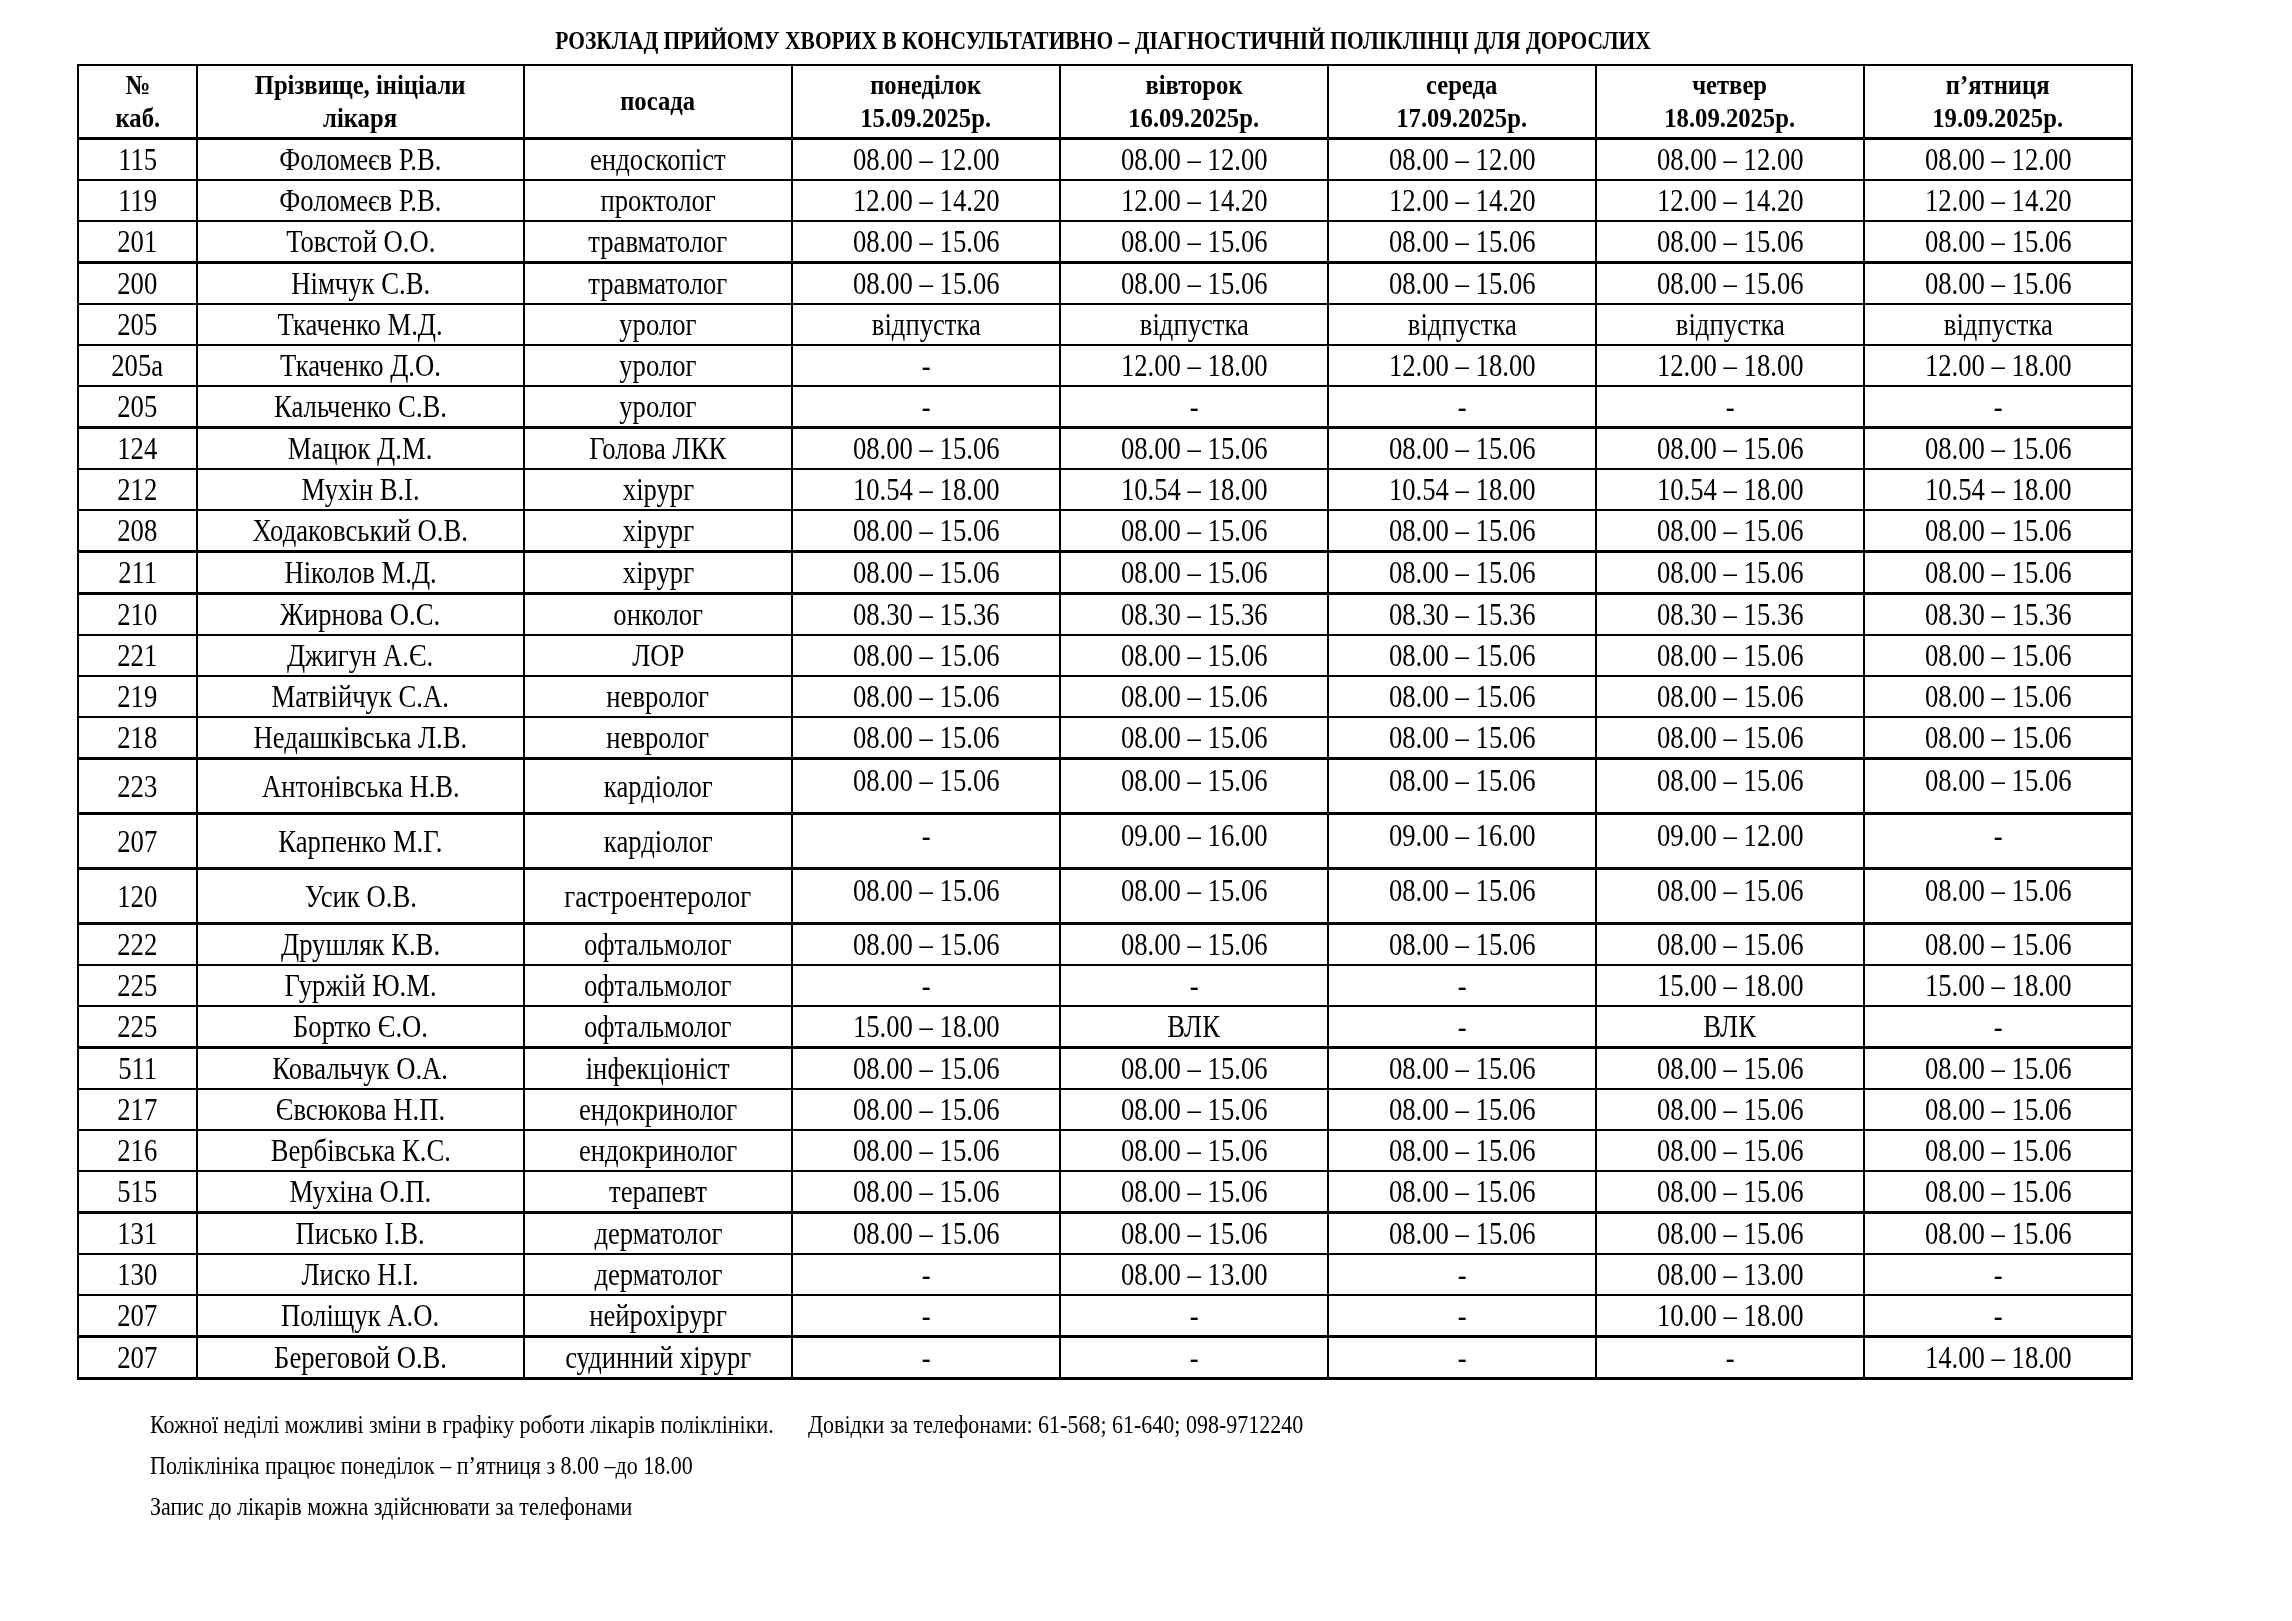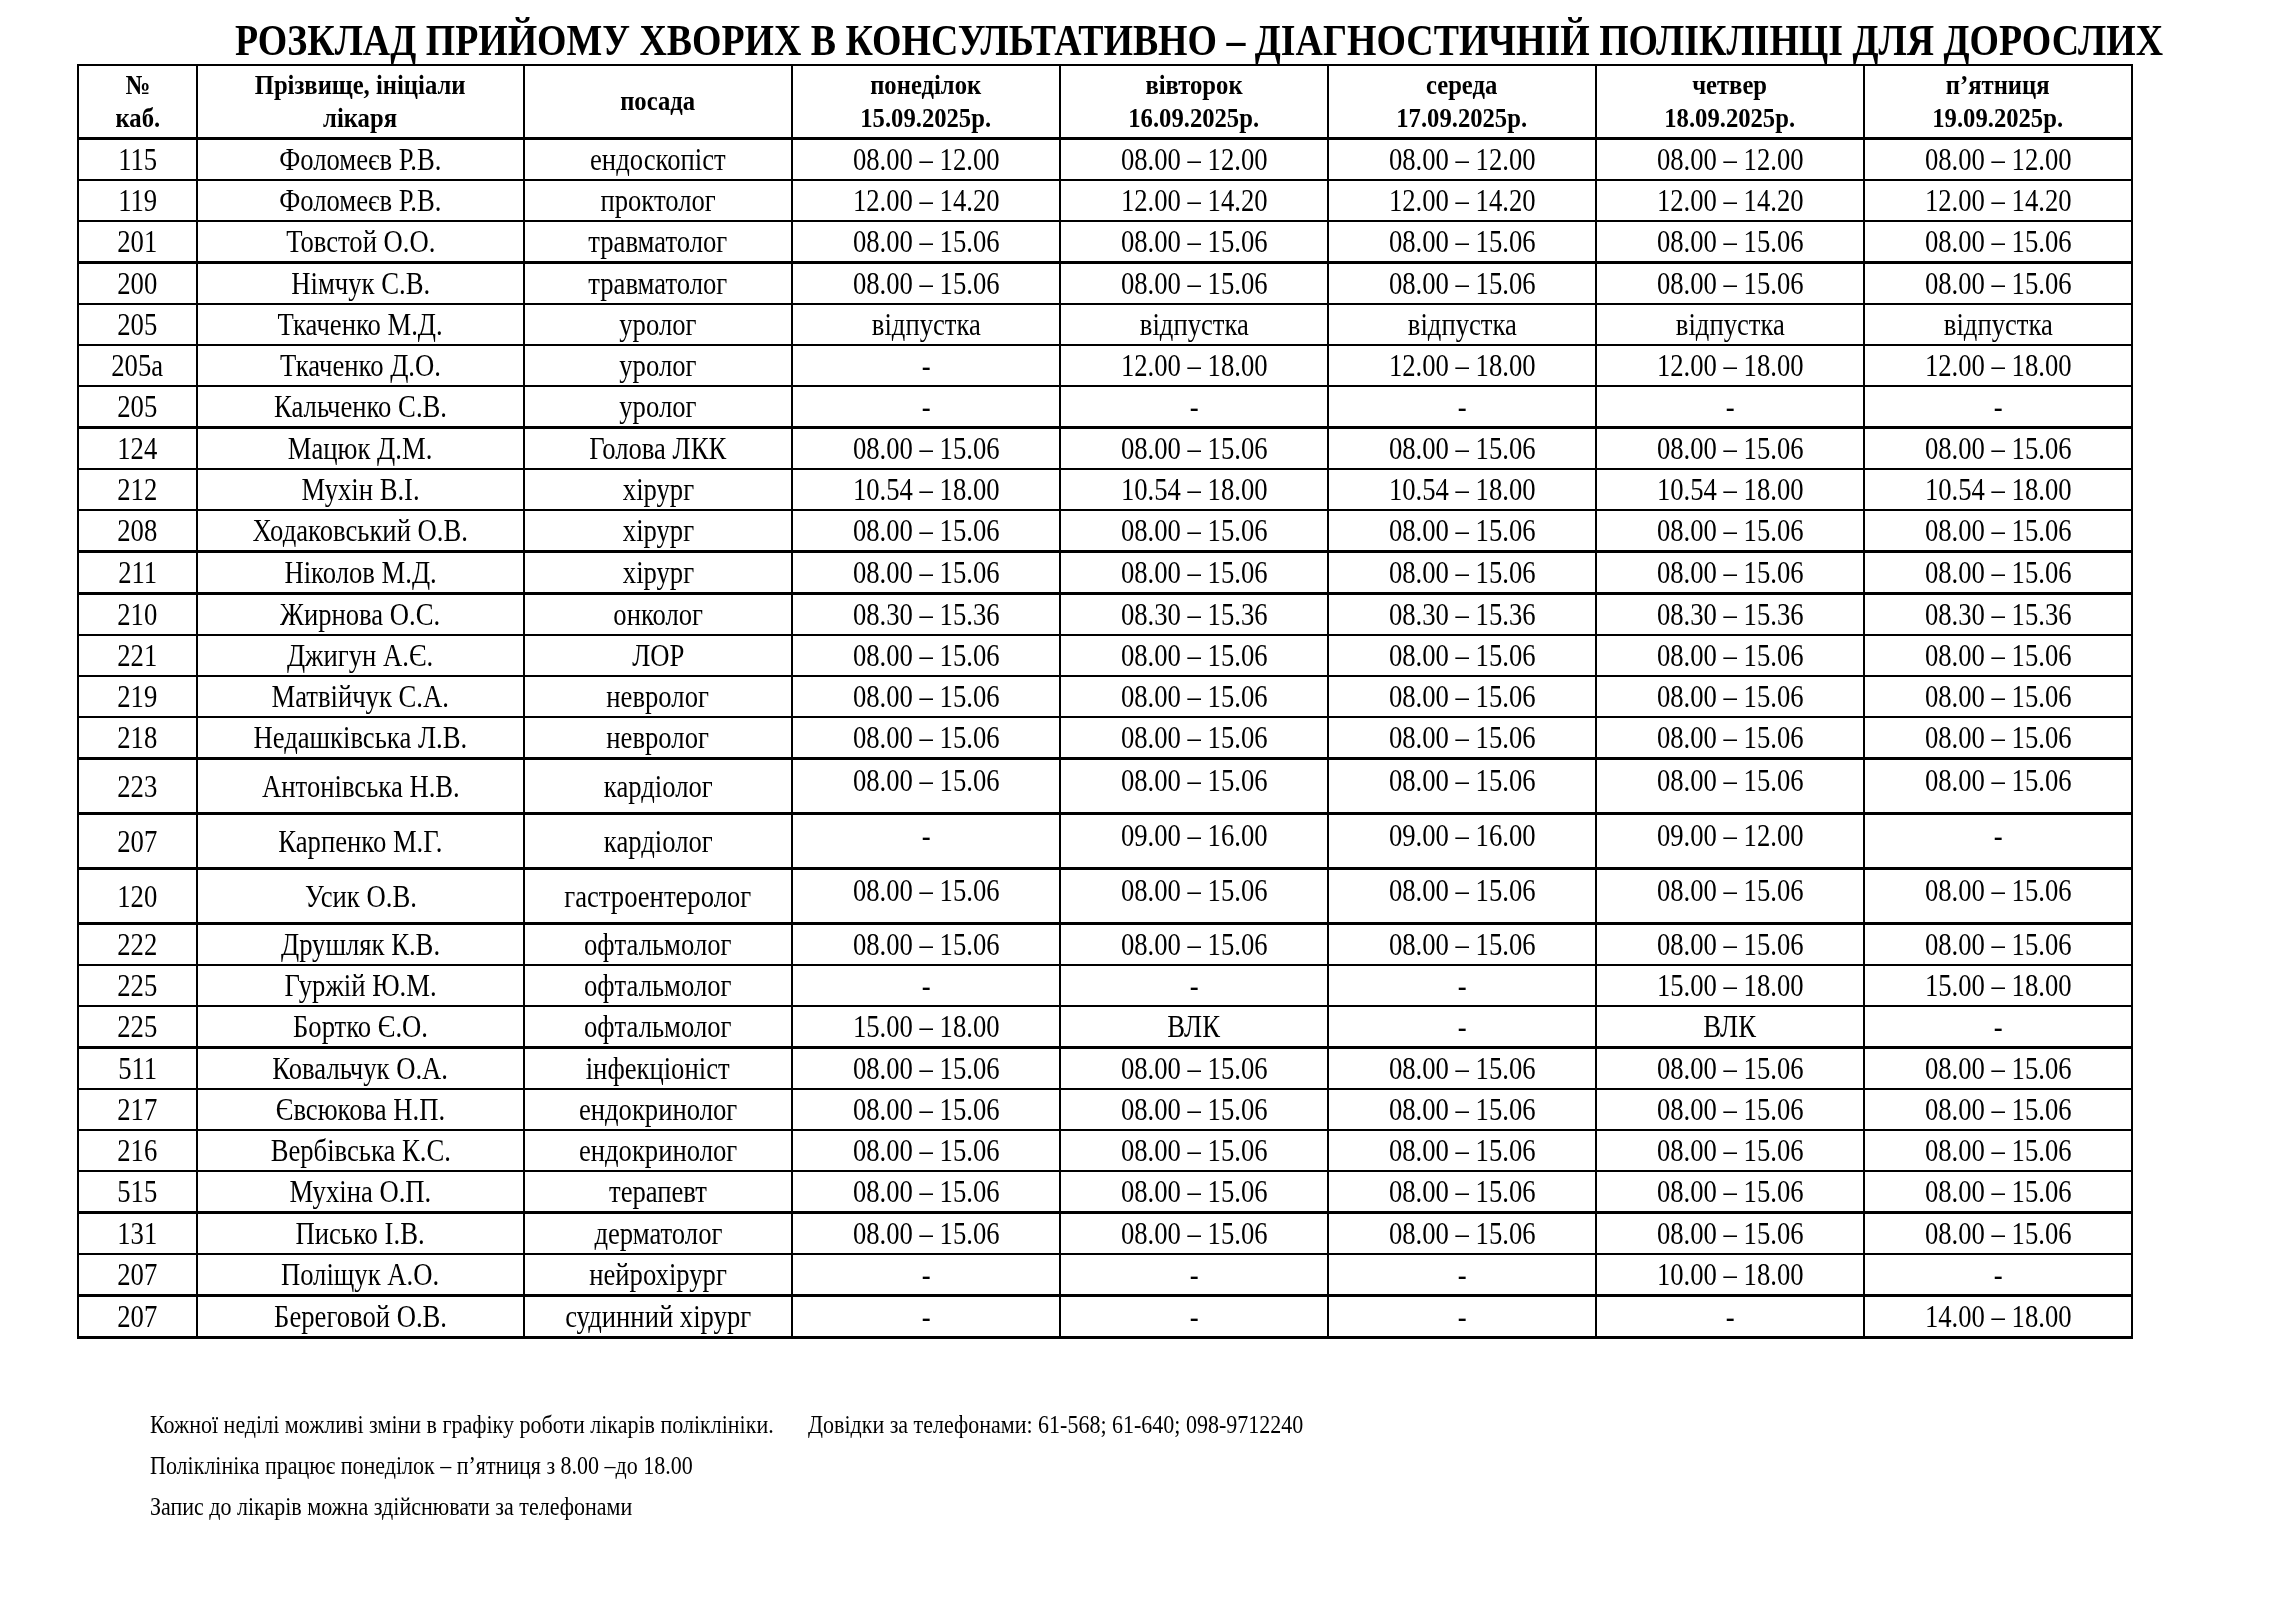--- a/index.html
+++ b/index.html
@@ -1,19 +1,19 @@
 <!DOCTYPE html>
 <html><head>
 <meta charset="utf-8">
 <style>
   html, body { margin:0; padding:0; background:#ffffff; }
   body { width:2293px; height:1621px; position:relative; overflow:hidden;
          font-family:"Liberation Serif", "DejaVu Serif", serif; color:#000; }
   .title { position:absolute; left:78px; top:17.6px; width:2049px; text-align:center;
-           font-weight:bold; font-size:44px; line-height:45px; white-space:nowrap; }
+           font-weight:bold; font-size:25px; line-height:45px; white-space:nowrap; }
   .title span { display:inline-block; transform:scaleX(0.86); transform-origin:center; }
   table { position:absolute; left:77px; top:64px; border-collapse:collapse; table-layout:fixed; width:2050px; }
   col.c-no { width:119px; } col.c-name { width:327px; } col.c-pos { width:268px; }
   col.c-day { width:268px; }
   th, td { border:2px solid #000; text-align:center; padding:0; overflow:hidden; white-space:nowrap; }
   th { height:71px; font-weight:bold; font-size:27.4px; line-height:33px; vertical-align:middle; border-bottom:3.9px solid #000; }
   th .line { display:block; }
   td { height:39px; font-size:31px; line-height:37px; vertical-align:middle; }
   td .t { display:inline-block; transform:scaleX(0.86); transform-origin:center; }
   th .t { display:inline-block; transform:scaleX(0.9); transform-origin:center; }
@@ -317,20 +317,30 @@
         <td><span class="t">131</span></td>
         <td><span class="t">Писько І.В.</span></td>
         <td><span class="t">дерматолог</span></td>
         <td class="day"><span class="t">08.00 – 15.06</span></td>
         <td class="day"><span class="t">08.00 – 15.06</span></td>
         <td class="day"><span class="t">08.00 – 15.06</span></td>
         <td class="day"><span class="t">08.00 – 15.06</span></td>
         <td class="day"><span class="t">08.00 – 15.06</span></td>
       </tr>
       <tr class="">
+        <td><span class="t">130</span></td>
+        <td><span class="t">Лиско Н.І.</span></td>
+        <td><span class="t">дерматолог</span></td>
+        <td class="day"><span class="t">-</span></td>
+        <td class="day"><span class="t">08.00 – 13.00</span></td>
+        <td class="day"><span class="t">-</span></td>
+        <td class="day"><span class="t">08.00 – 13.00</span></td>
+        <td class="day"><span class="t">-</span></td>
+      </tr>
+      <tr class="">
         <td><span class="t">207</span></td>
         <td><span class="t">Поліщук А.О.</span></td>
         <td><span class="t">нейрохірург</span></td>
         <td class="day"><span class="t">-</span></td>
         <td class="day"><span class="t">-</span></td>
         <td class="day"><span class="t">-</span></td>
         <td class="day"><span class="t">10.00 – 18.00</span></td>
         <td class="day"><span class="t">-</span></td>
       </tr>
       <tr class="thick last">

